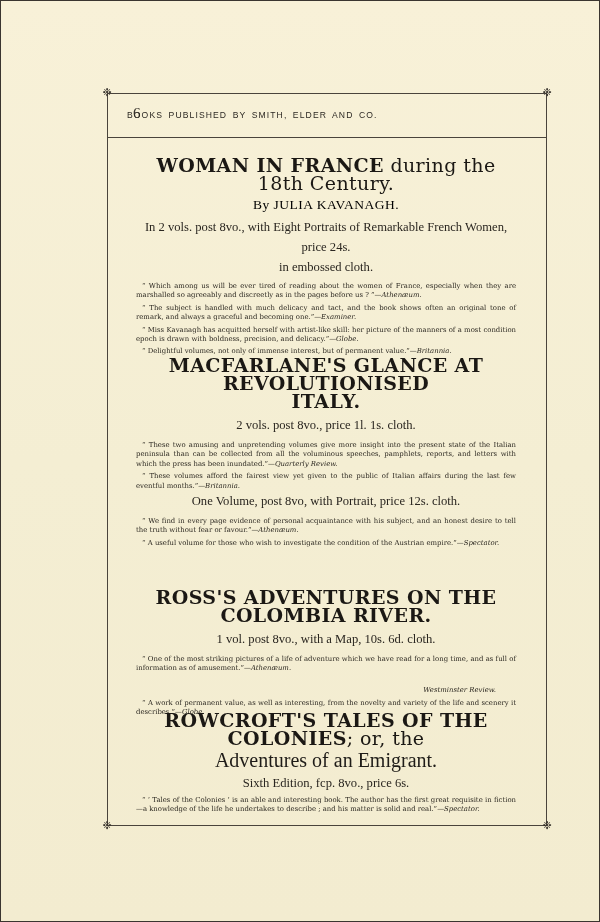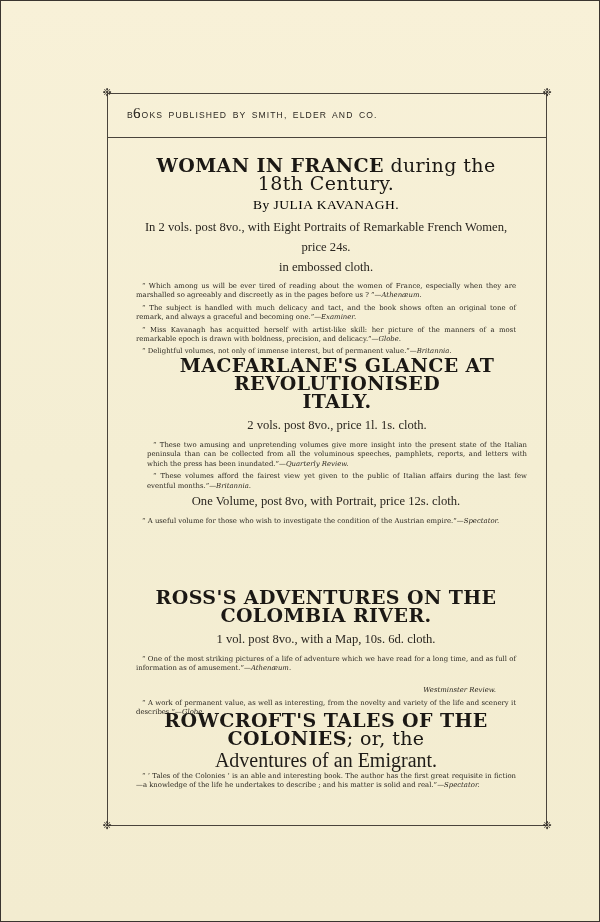--- a/index.html
+++ b/index.html
@@ -92,57 +92,59 @@
   <div class="entry" style="top:156px;">
     <div class="title">
       <span>WOMAN IN FRANCE</span><span class="plain"> during the 18th Century.</span>
     </div>
     <div class="byline" style="margin-top:4px;">By JULIA KAVANAGH.</div>
     <div class="imprint" style="margin-top:4px;">In 2 vols. post 8vo., with Eight Portraits of Remarkable French Women, price 24s.</div>
     <div class="imprint">in embossed cloth.</div>
     <div style="margin-top:5px;">
       <div class="quote"><span class="first"></span><span>“ Which among us will be ever tired of reading about the women of France, especially when they are marshalled so agreeably and discreetly as in the pages before us ? ”—</span><span class="src">Athenæum.</span></div>
       <div class="quote"><span class="first"></span><span>“ The subject is handled with much delicacy and tact, and the book shows often an original tone of remark, and always a graceful and becoming one.”—</span><span class="src">Examiner.</span></div>
-      <div class="quote"><span class="first"></span><span>“ Miss Kavanagh has acquitted herself with artist-like skill: her picture of the manners of a most remarkable epoch is drawn with boldness, precision, and delicacy.”—</span><span class="src">Globe.</span></div>
+      <div class="quote"><span class="first"></span><span>“ Miss Kavanagh has acquitted herself with artist-like skill: her picture of the manners of a most condition epoch is drawn with boldness, precision, and delicacy.”—</span><span class="src">Globe.</span></div>
       <div class="quote"><span class="first"></span><span>“ Delightful volumes, not only of immense interest, but of permanent value.”—</span><span class="src">Britannia.</span></div>
     </div>
   </div>
 
-  <div class="entry" style="top:356px;margin-left:11px;">
+  <div class="entry" style="top:356px;">
     <div class="title">
       <div>MACFARLANE'S GLANCE AT REVOLUTIONISED</div>
       <div>ITALY.</div>
     </div>
     <div class="imprint" style="margin-top:5px;">2 vols. post 8vo., price 1l. 1s. cloth.</div>
     <div style="margin-top:6px;">
       <div class="quote"><span class="first"></span><span>“ These two amusing and unpretending volumes give more insight into the present state of the Italian peninsula than can be collected from all the voluminous speeches, pamphlets, reports, and letters with which the press has been inundated.”—</span><span class="src">Quarterly Review.</span></div>
       <div class="quote"><span class="first"></span><span>“ These volumes afford the fairest view yet given to the public of Italian affairs during the last few eventful months.”—</span><span class="src">Britannia.</span></div>
     </div>
   </div>
 
   <div class="entry" style="top:486px;">
     <div class="imprint" style="margin-top:5px;">One Volume, post 8vo, with Portrait, price 12s. cloth.</div>
     <div style="margin-top:6px;">
+      <div class="quote"><span class="first"></span><span>“ We find in every page evidence of personal acquaintance with his subject, and an honest desire to tell the truth without fear or favour.”—</span><span class="src">Athenæum.</span></div>
       <div class="quote"><span class="first"></span><span>“ A useful volume for those who wish to investigate the condition of the Austrian empire.”—</span><span class="src">Spectator.</span></div>
     </div>
   </div>
 
   <div class="entry" style="top:588px;">
     <div class="title">ROSS'S ADVENTURES ON THE COLOMBIA RIVER.</div>
     <div class="imprint" style="margin-top:5px;">1 vol. post 8vo., with a Map, 10s. 6d. cloth.</div>
     <div style="margin-top:6px;">
       <div class="quote"><span class="first"></span><span>“ One of the most striking pictures of a life of adventure which we have read for a long time, and as full of information as of amusement.”—</span><span class="src">Athenæum.</span></div>
       <div class="quote"><span class="first"></span><span class="src right-src">Westminster Review.</span></div>
       <div class="quote"><span class="first"></span><span>“ A work of permanent value, as well as interesting, from the novelty and variety of the life and scenery it describes.”—</span><span class="src">Globe.</span></div>
     </div>
   </div>
 
   <div class="entry" style="top:711px;">
     <div class="title">
       <span>ROWCROFT'S TALES OF THE COLONIES</span><span class="plain">; or, the</span>
     </div>
     <div class="subtitle" style="margin-top:4px;">Adventures of an Emigrant.</div>
+    <div class="imprint" style="margin-top:4px;">Sixth Edition, fcp. 8vo., price 6s.</div>
     <div style="margin-top:2px;">
       <div class="quote"><span class="first"></span><span>“ ‘ Tales of the Colonies ’ is an able and interesting book. The author has the first great requisite in fiction—a knowledge of the life he undertakes to describe ; and his matter is solid and real.”—</span><span class="src">Spectator.</span></div>
     </div>
   </div>
 
 </div>
 
 </body></html>

